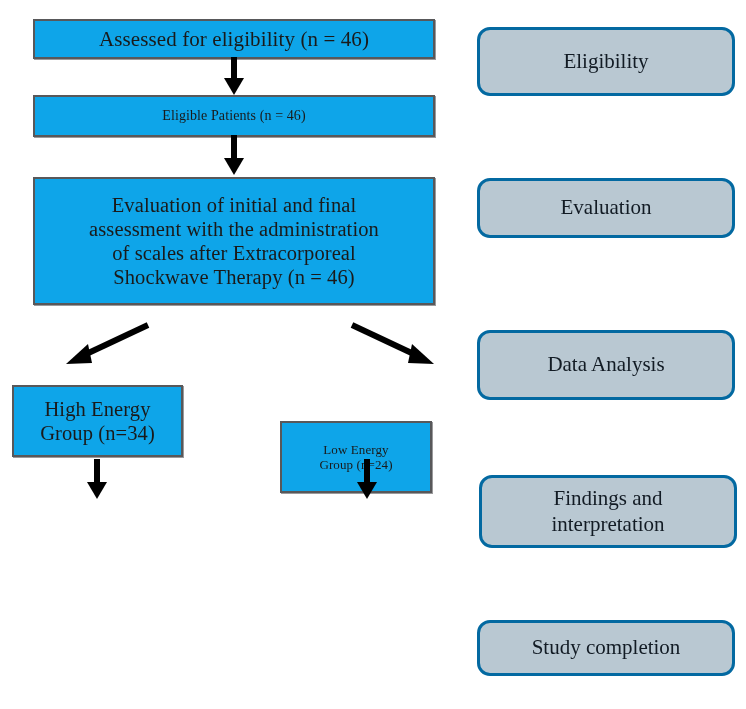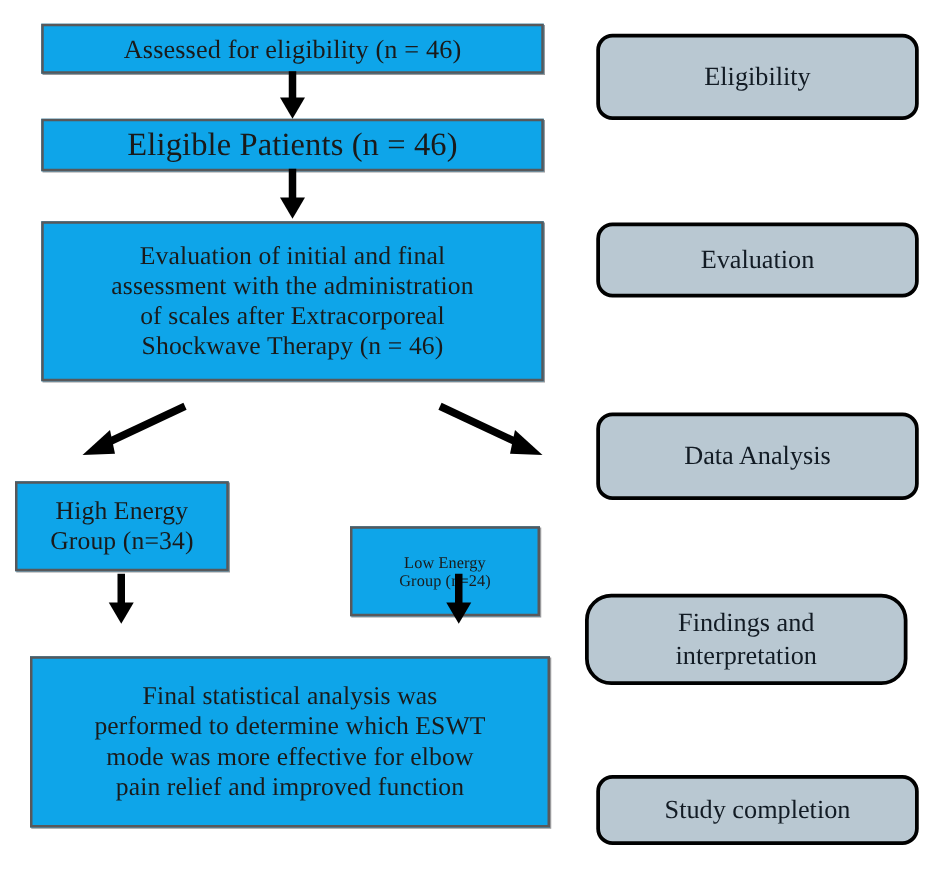--- a/index.html
+++ b/index.html
@@ -36,47 +36,47 @@
     letter-spacing: 0.1px;
   }
   .pbox .txt {
     display: block;
     width: 100%;
     padding: 0 6px;
     white-space: pre-line;
   }
 
   #box-assessed  { left: 33px;  top: 19px;  width: 402px; height: 40px;  font-size: 21px; }
-  #box-eligible  { left: 33px;  top: 95px;  width: 402px; height: 42px;  font-size: 26px; }
+  #box-eligible  { left: 33px;  top: 95px;  width: 402px; height: 42px;  font-size: 14px; }
   #box-evaluation{ left: 33px;  top: 177px; width: 402px; height: 128px; font-size: 20.5px; }
   #box-high      { left: 12px;  top: 385px; width: 171px; height: 72px;  font-size: 20.5px; }
   #box-low       { left: 280px; top: 385px; width: 152px; height: 72px;  font-size: 13px; margin-top: 36px; }
   #box-final     { left: 24px;  top: 525px; width: 416px; height: 137px; font-size: 20.5px; }
 
   
   .sbox {
     position: absolute;
     box-sizing: border-box;
     background: #b9c8d2;
-    border: 3px solid #000000;
+    border: 3px solid #0369a1;
     border-radius: 13px;
     display: flex;
     align-items: center;
     justify-content: center;
     text-align: center;
     color: #121b24;
     font-size: 21px;
     line-height: 1.22;
   }
   .sbox .txt { display: block; width: 100%; white-space: pre-line; }
 
   #stage-eligibility { left: 477px; top: 27px;  width: 258px; height: 69px; }
   #stage-evaluation  { left: 477px; top: 178px; width: 258px; height: 60px; }
   #stage-analysis    { left: 477px; top: 330px; width: 258px; height: 70px; }
-  #stage-findings    { left: 468px; top: 475px; width: 258px; height: 73px; border-radius: 21px; }
+  #stage-findings    { left: 479px; top: 475px; width: 258px; height: 73px; }
   #stage-completion  { left: 477px; top: 620px; width: 258px; height: 56px; }
 
   
   .arrow { position: absolute; }
   .arrow svg { display: block; overflow: visible; }
 
   #arrow-1 { left: 222px; top: 57px; }
   #arrow-2 { left: 222px; top: 135px; }
   #arrow-diag-left  { left: 60px;  top: 318px; }
   #arrow-diag-right { left: 340px; top: 318px; }
@@ -106,26 +106,20 @@
   <div class="pbox" id="box-high">
     <span class="txt">High Energy
 Group (n=34)</span>
   </div>
 
   <div class="pbox" id="box-low">
     <span class="txt">Low Energy
 Group (n=24)</span>
   </div>
 
-  <div class="pbox" id="box-final">
-    <span class="txt">Final statistical analysis was
-performed to determine which ESWT
-mode was more effective for elbow
-pain relief and improved function</span>
-  </div>
 
   <div class="arrow" id="arrow-1">
     <svg width="24" height="40" viewBox="0 0 24 40">
       <rect x="9" y="0" width="6" height="24" fill="#000000"></rect>
       <polygon points="12,38 2,21 22,21" fill="#000000"></polygon>
     </svg>
   </div>
 
   <div class="arrow" id="arrow-2">
     <svg width="24" height="42" viewBox="0 0 24 42">

